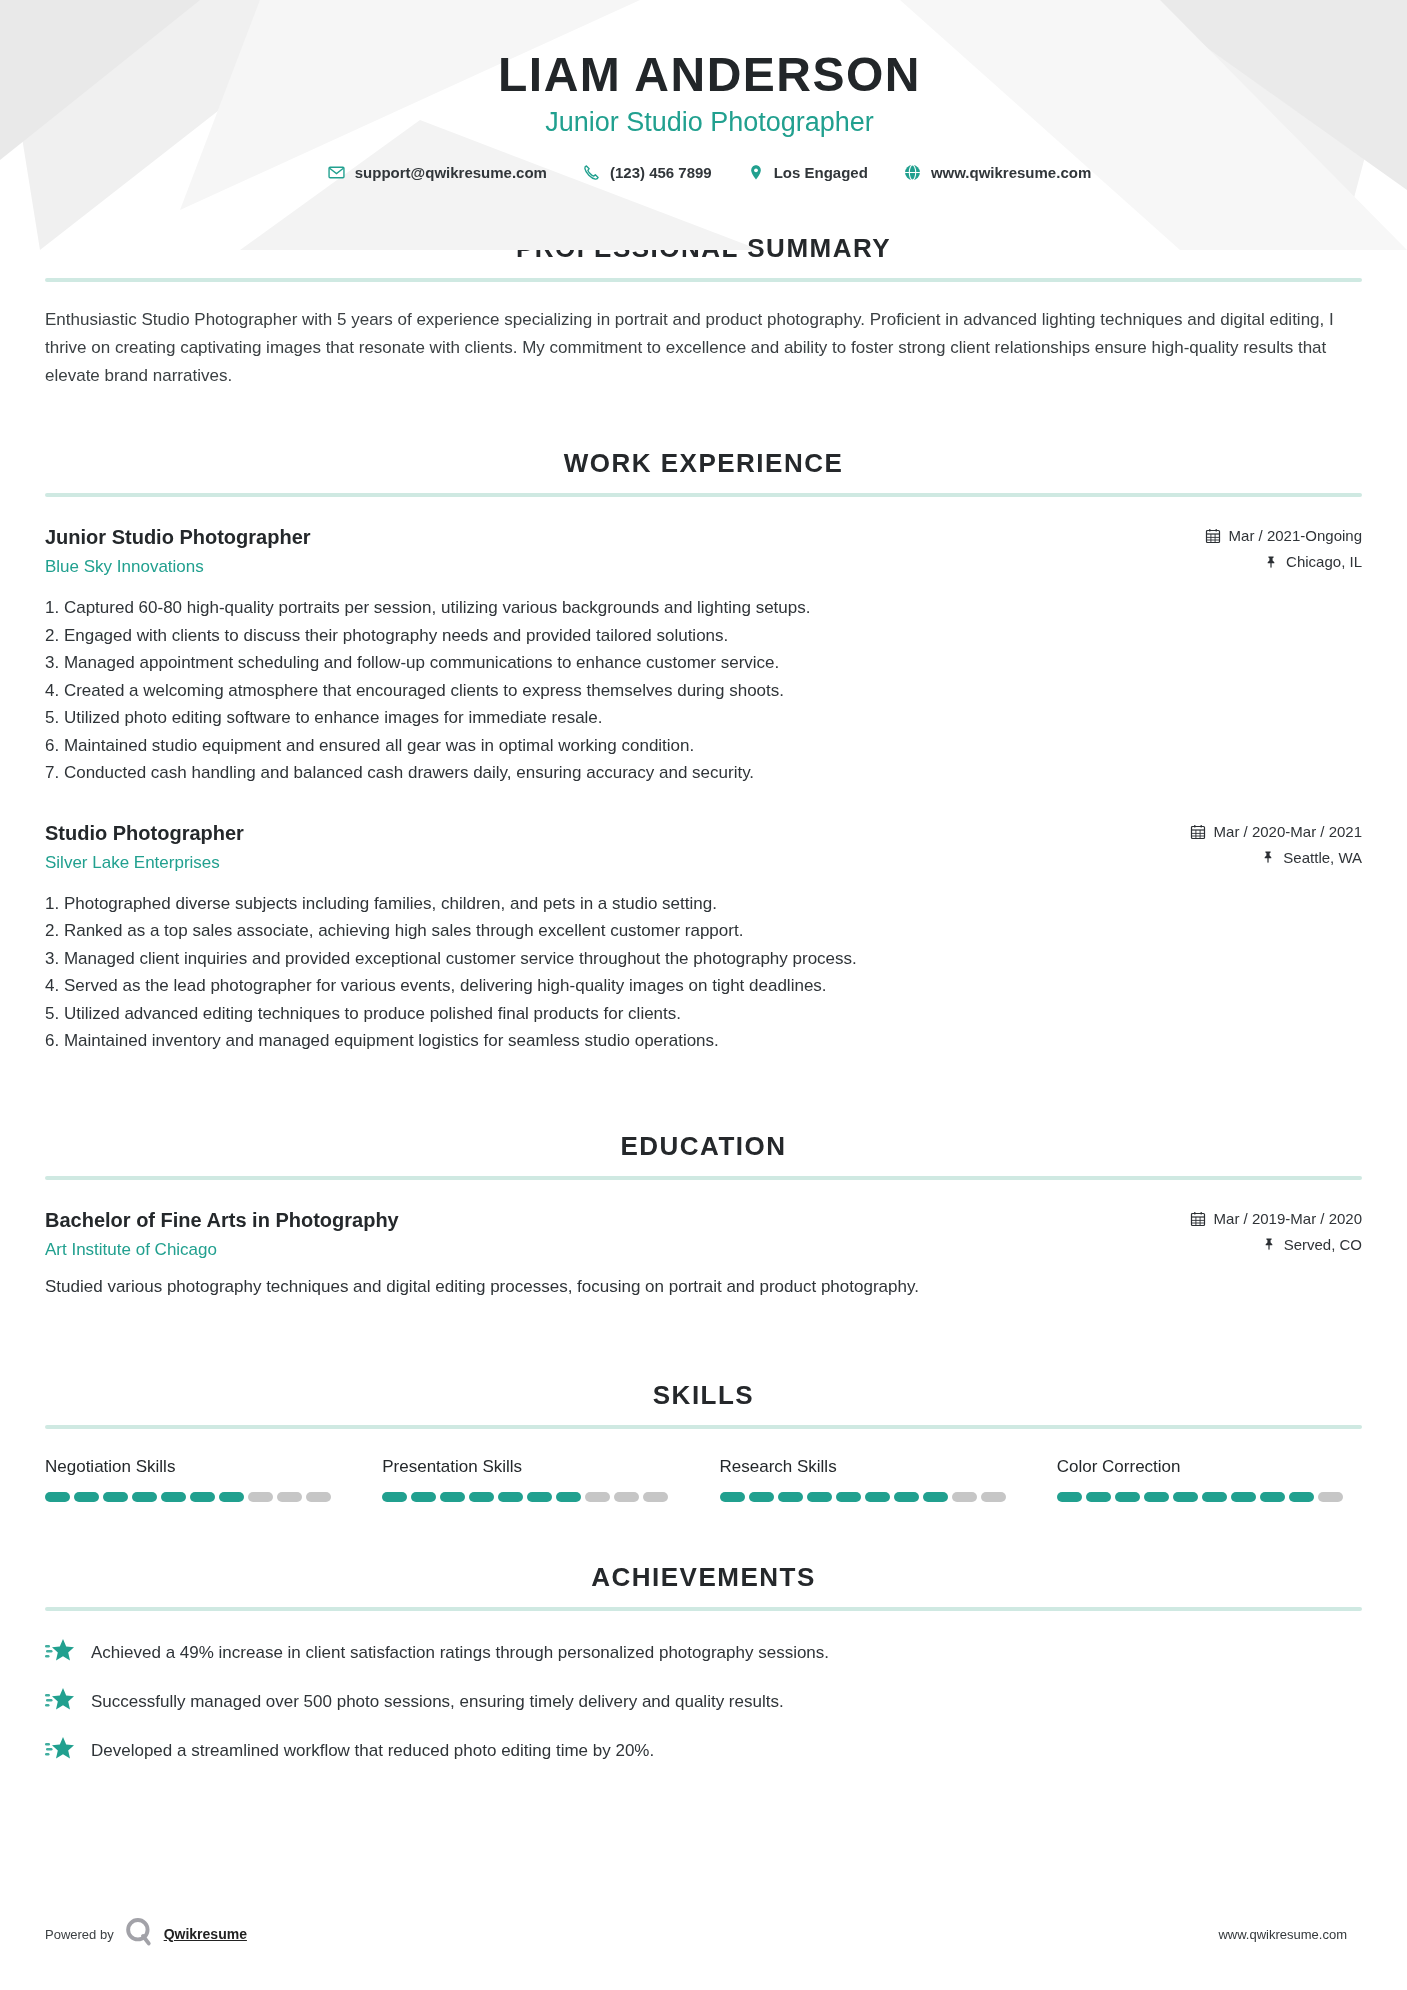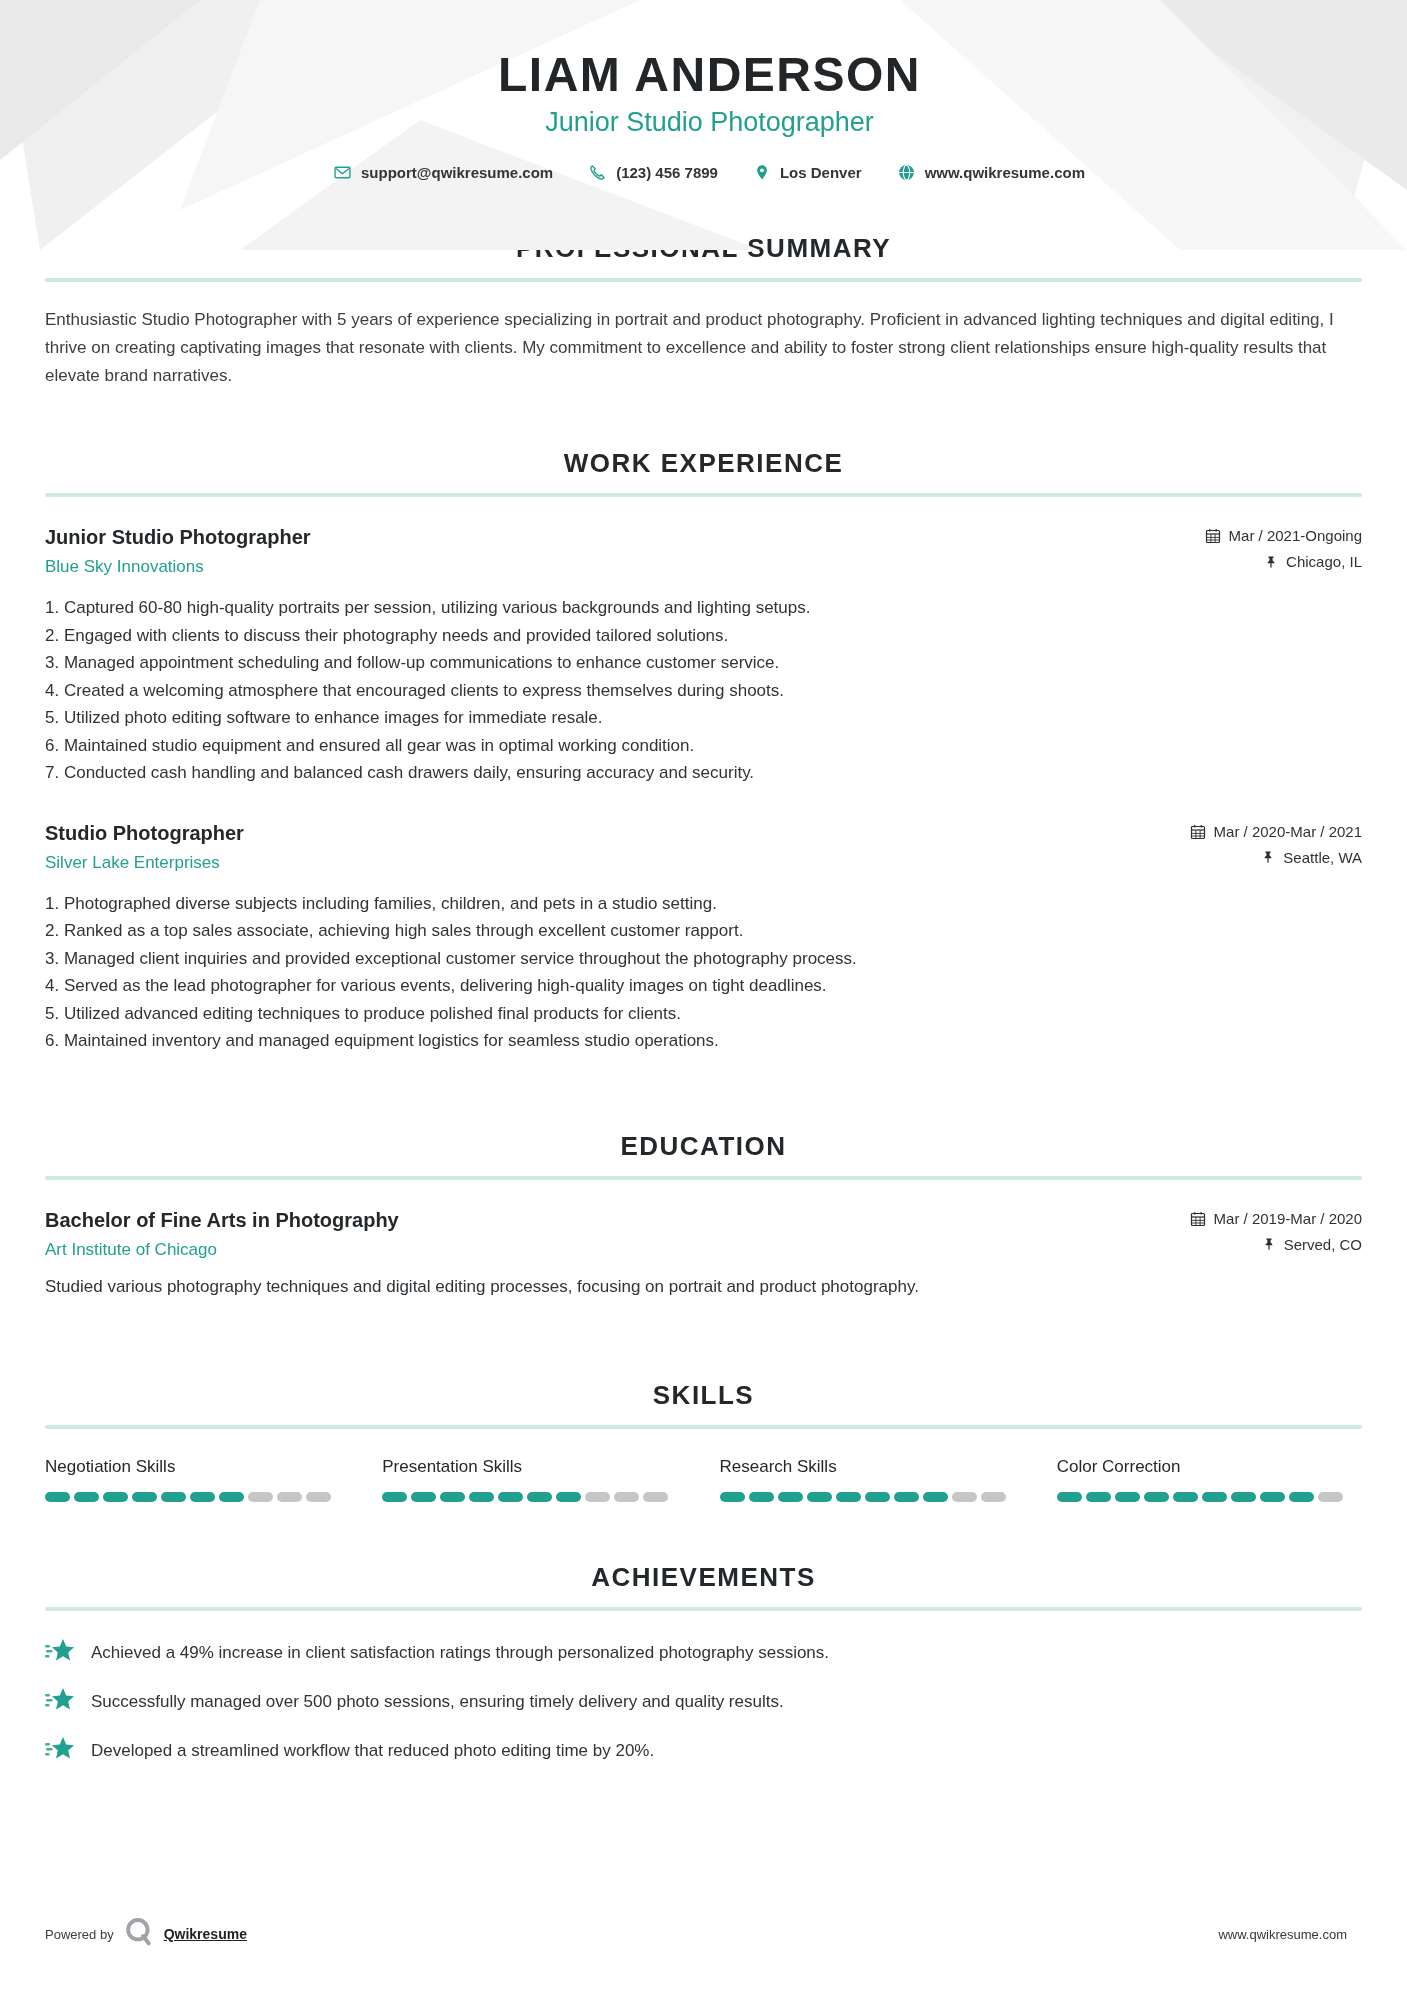--- a/index.html
+++ b/index.html
@@ -96,21 +96,21 @@
           </span>
           <span>(123) 456 7899</span>
         </div>
         <div class="contact-item">
           <span>
             <svg width="16" height="17" viewBox="0 0 16 16">
                 <path d="M8 0.8 C5.2 0.8 3.2 3 3.2 5.8 C3.2 9.4 8 15 8 15 C8 15 12.8 9.4 12.8 5.8 C12.8 3 10.8 0.8 8 0.8 Z" fill="#21a08f"></path>
                 <circle cx="8" cy="5.8" r="1.9" fill="#ffffff"></circle>
               </svg>
           </span>
-          <span>Los Denver</span>
+          <span>Los Engaged</span>
         </div>
         <div class="contact-item">
           <span>
             <svg width="17" height="17" viewBox="0 0 16 16">
                 <circle cx="8" cy="8" r="7" fill="#21a08f"></circle>
                 <ellipse cx="8" cy="8" rx="3" ry="7" fill="none" stroke="#ffffff" stroke-width="1"></ellipse>
                 <line x1="1" y1="8" x2="15" y2="8" stroke="#ffffff" stroke-width="1"></line>
               </svg>
           </span>
           <span>www.qwikresume.com</span>

